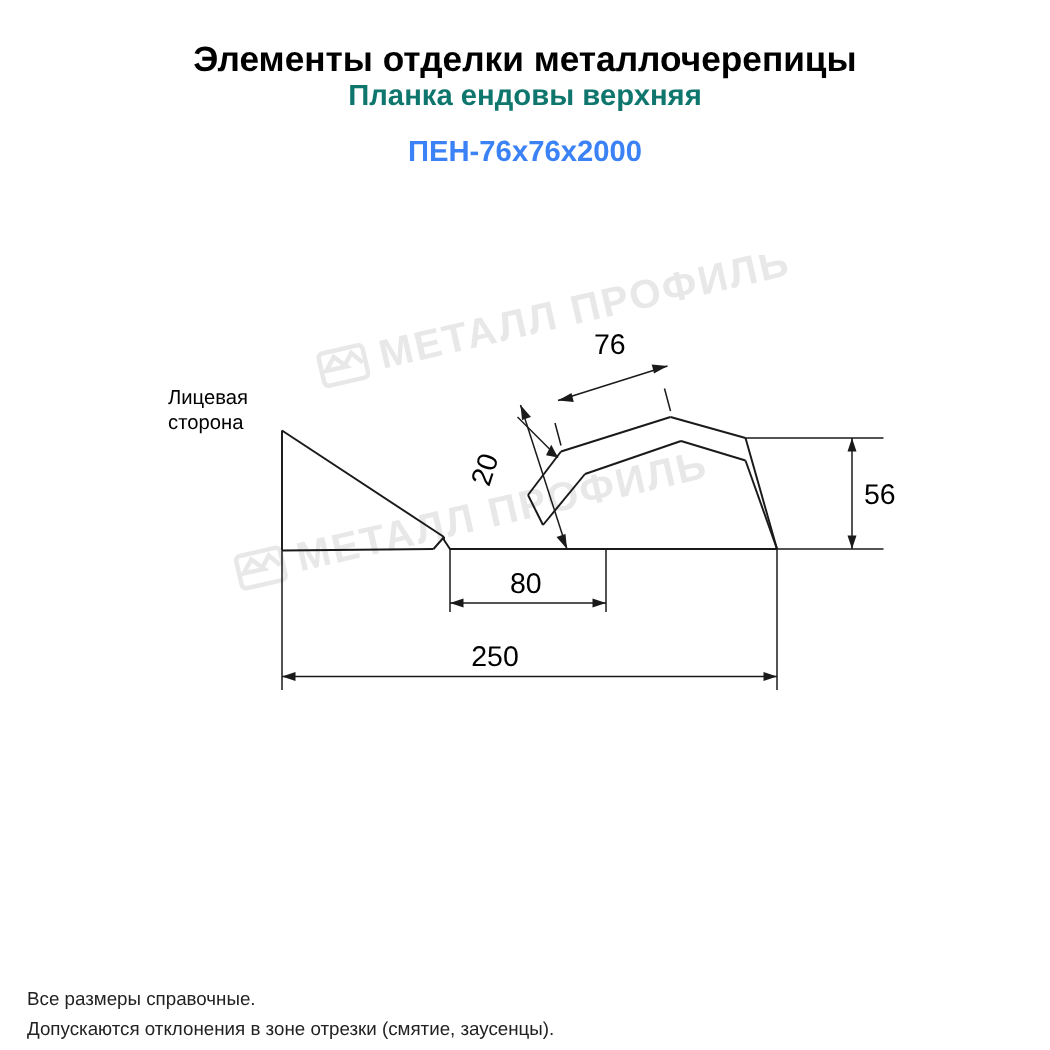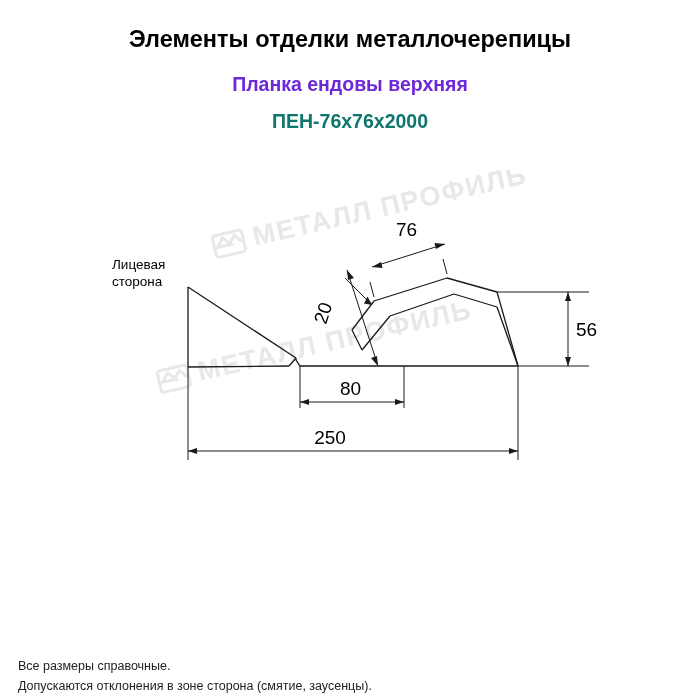--- a/index.html
+++ b/index.html
@@ -31,28 +31,27 @@
   .title-main {
     font-size: 23.5px;
     font-weight: bold;
     letter-spacing: 0px;
     margin-top: 26px;
     color: #000;
   }
   .title-sub {
     font-size: 19.5px;
     font-weight: bold;
-    margin-top: 20px;
-    color: #6d28d9;
+    color: #0f766e;
   }
   .title-code {
     font-size: 19.5px;
     font-weight: bold;
     margin-top: 14px;
-    color: #0f766e;
+    color: #3b82f6;
   }
   .drawing {
     position: absolute;
     top: 170px;
     left: 0;
     width: 700px;
     height: 340px;
   }
   .footer {
     position: absolute;
@@ -194,16 +193,16 @@
         <path d="M188,281 l9,-3 l0,6" fill="#1a1a1a" stroke="none"></path>
         <path d="M518,281 l-9,-3 l0,6" fill="#1a1a1a" stroke="none"></path>
       </g>
       <text class="dim-text" x="330" y="274" font-size="23" text-anchor="middle">250</text>
 
     </svg>
   </div>
 
   <div class="footer">
     <div>Все размеры справочные.</div>
-    <div>Допускаются отклонения в зоне сторона (смятие, заусенцы).</div>
+    <div>Допускаются отклонения в зоне отрезки (смятие, заусенцы).</div>
   </div>
 
 </div>
 
 </body></html>

